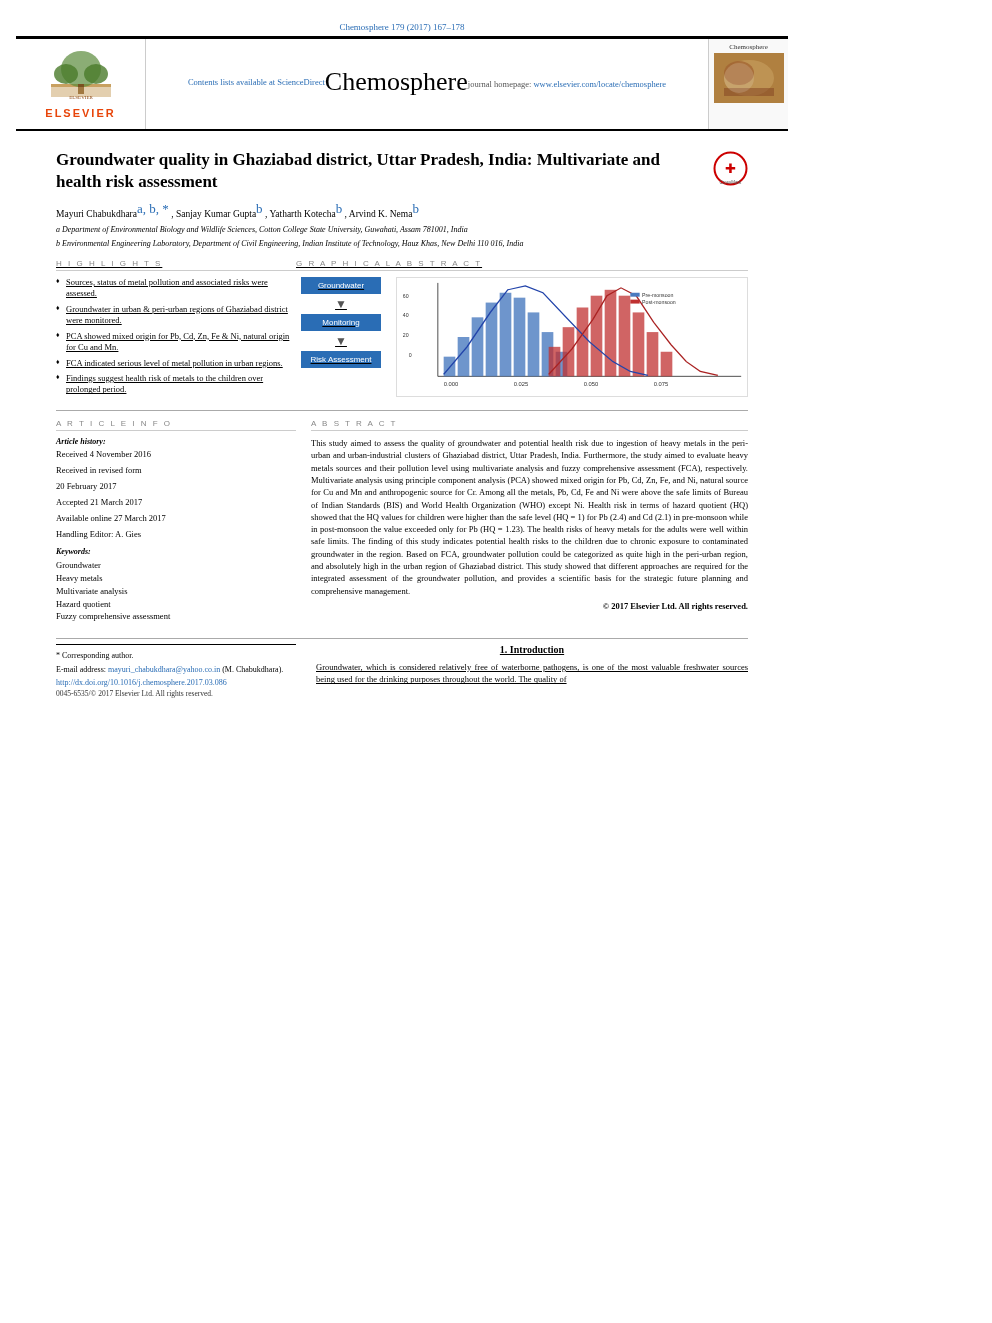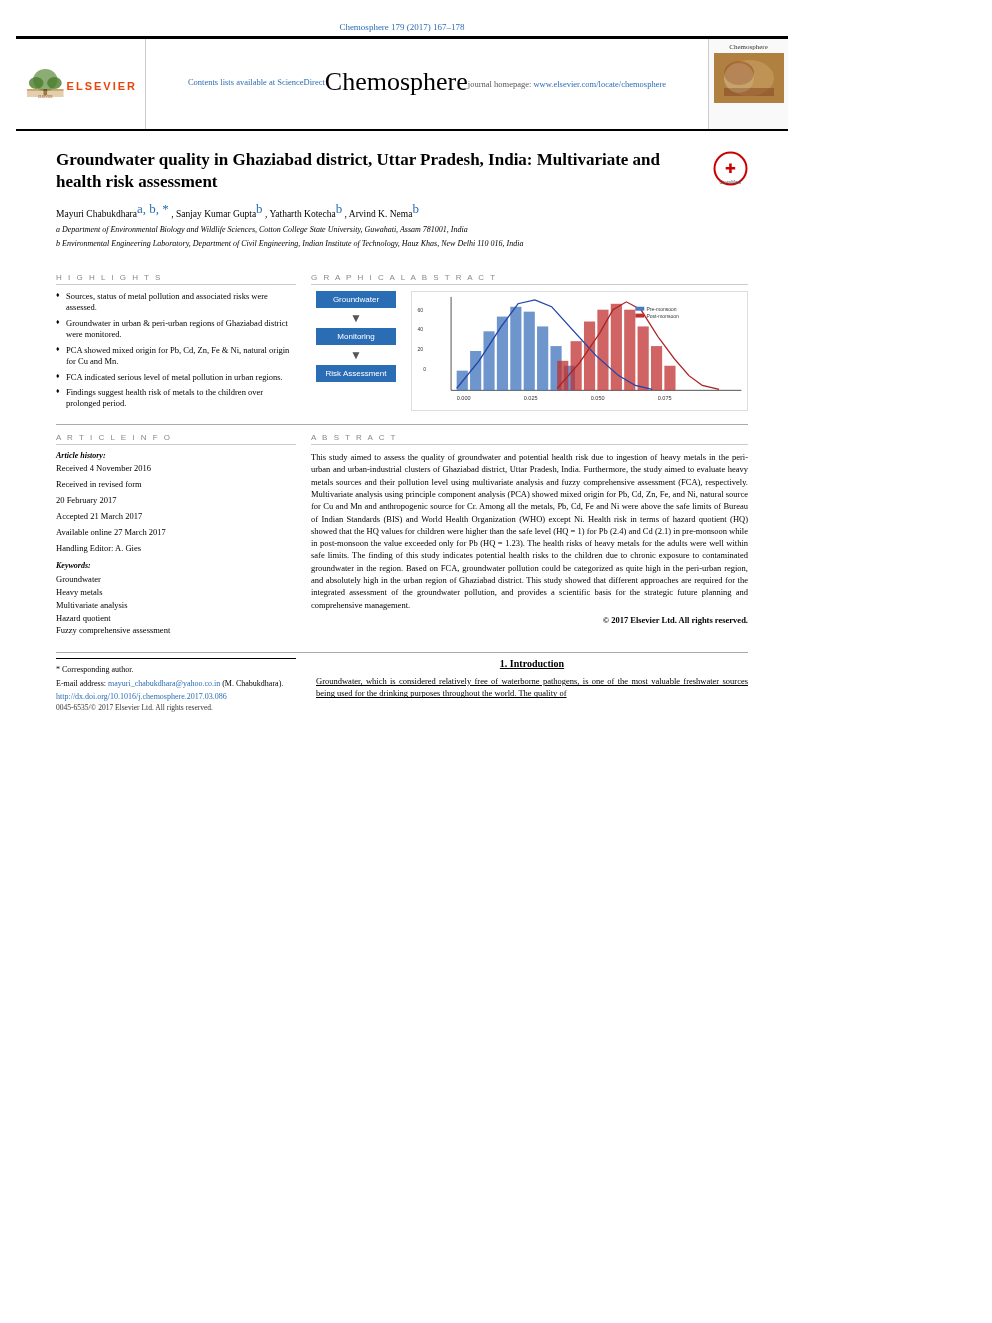--- a/index.html
+++ b/index.html
@@ -34,21 +34,21 @@
       align-items: stretch;
       border-bottom: 2px solid #000;
       border-top: 2px solid #000;
       margin: 0;
     }
     .elsevier-logo {
       width: 130px;
       min-height: 90px;
       border-right: 1px solid #ccc;
       display: flex;
-      flex-direction: row;
+      flex-direction: column;
       align-items: center;
       justify-content: center;
       padding: 8px;
     }
     .elsevier-tree {
       width: 70px;
       height: 55px;
     }
     .elsevier-text {
       font-size: 11px;
@@ -143,22 +143,22 @@
     .affiliation {
       font-size: 8px;
       font-style: italic;
       color: #000;
       margin-bottom: 2px;
       line-height: 1.4;
     }
     
     .two-col {
       display: flex;
-      gap: 15px;
-      margin-top: 24px;
+      margin-top: 10px;
+      text-decoration: underline;
     }
     .left-col {
       width: 240px;
       flex-shrink: 0;
     }
     .right-col {
       flex: 1;
     }
     .section-heading {
       font-size: 8px;

